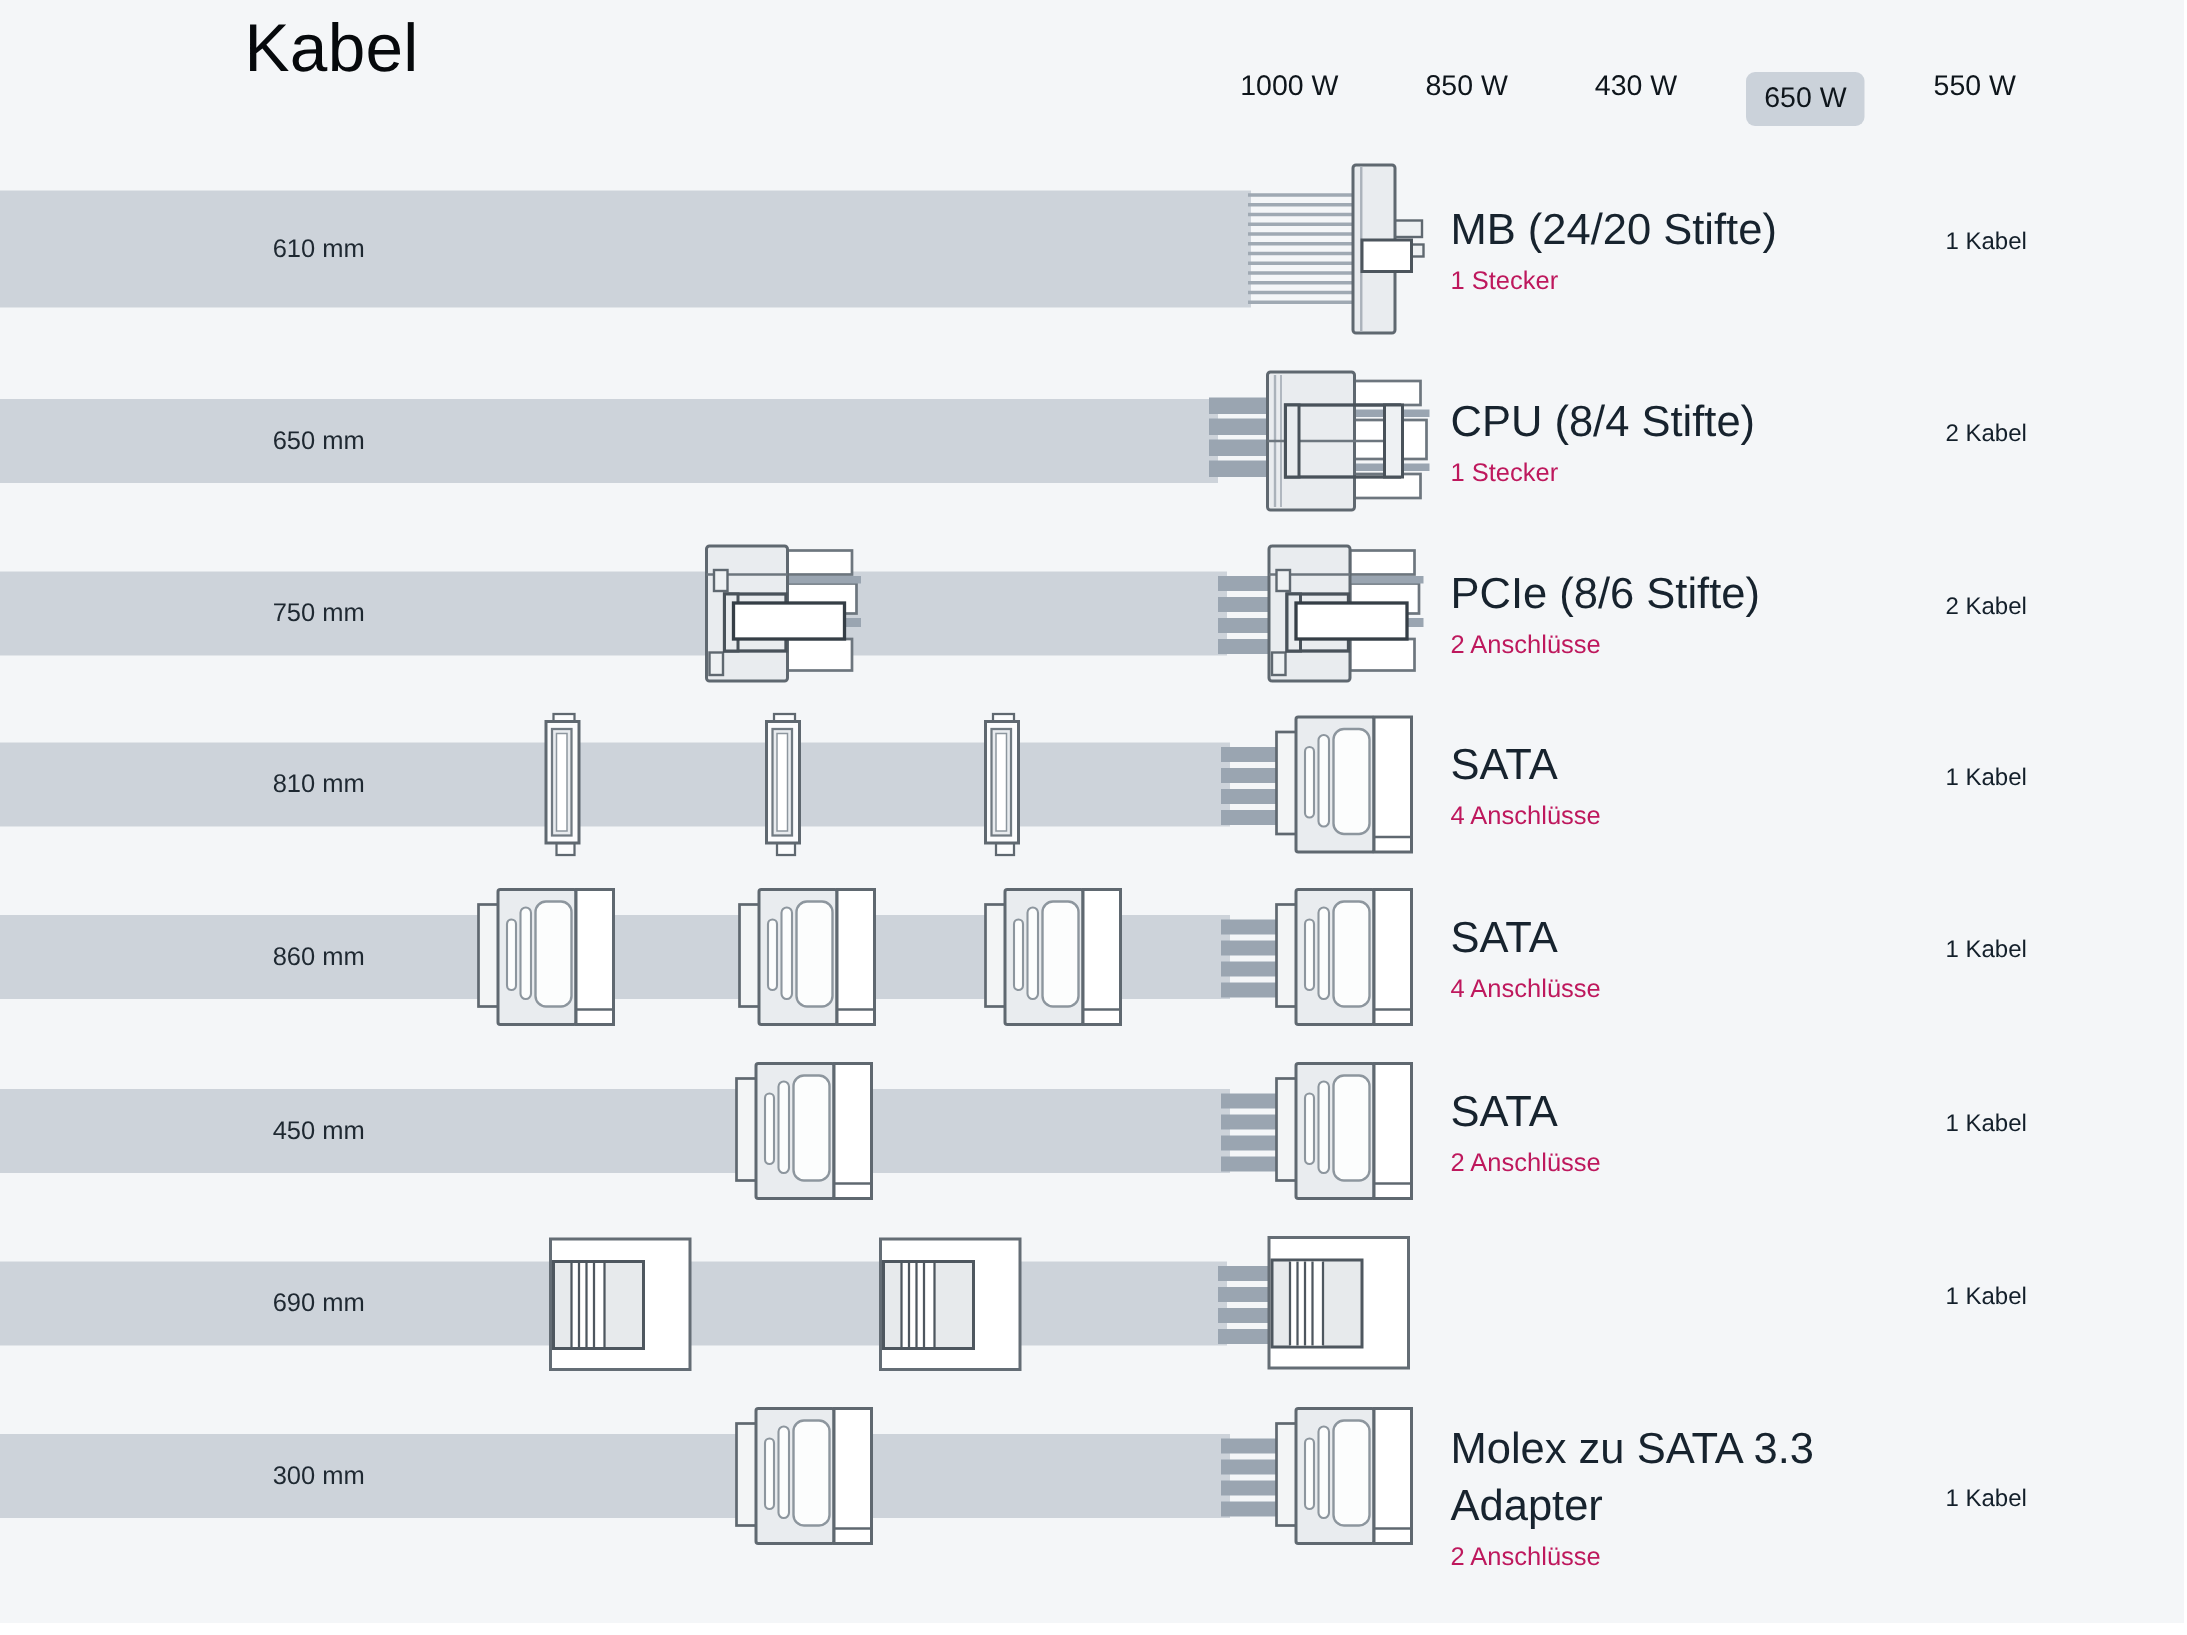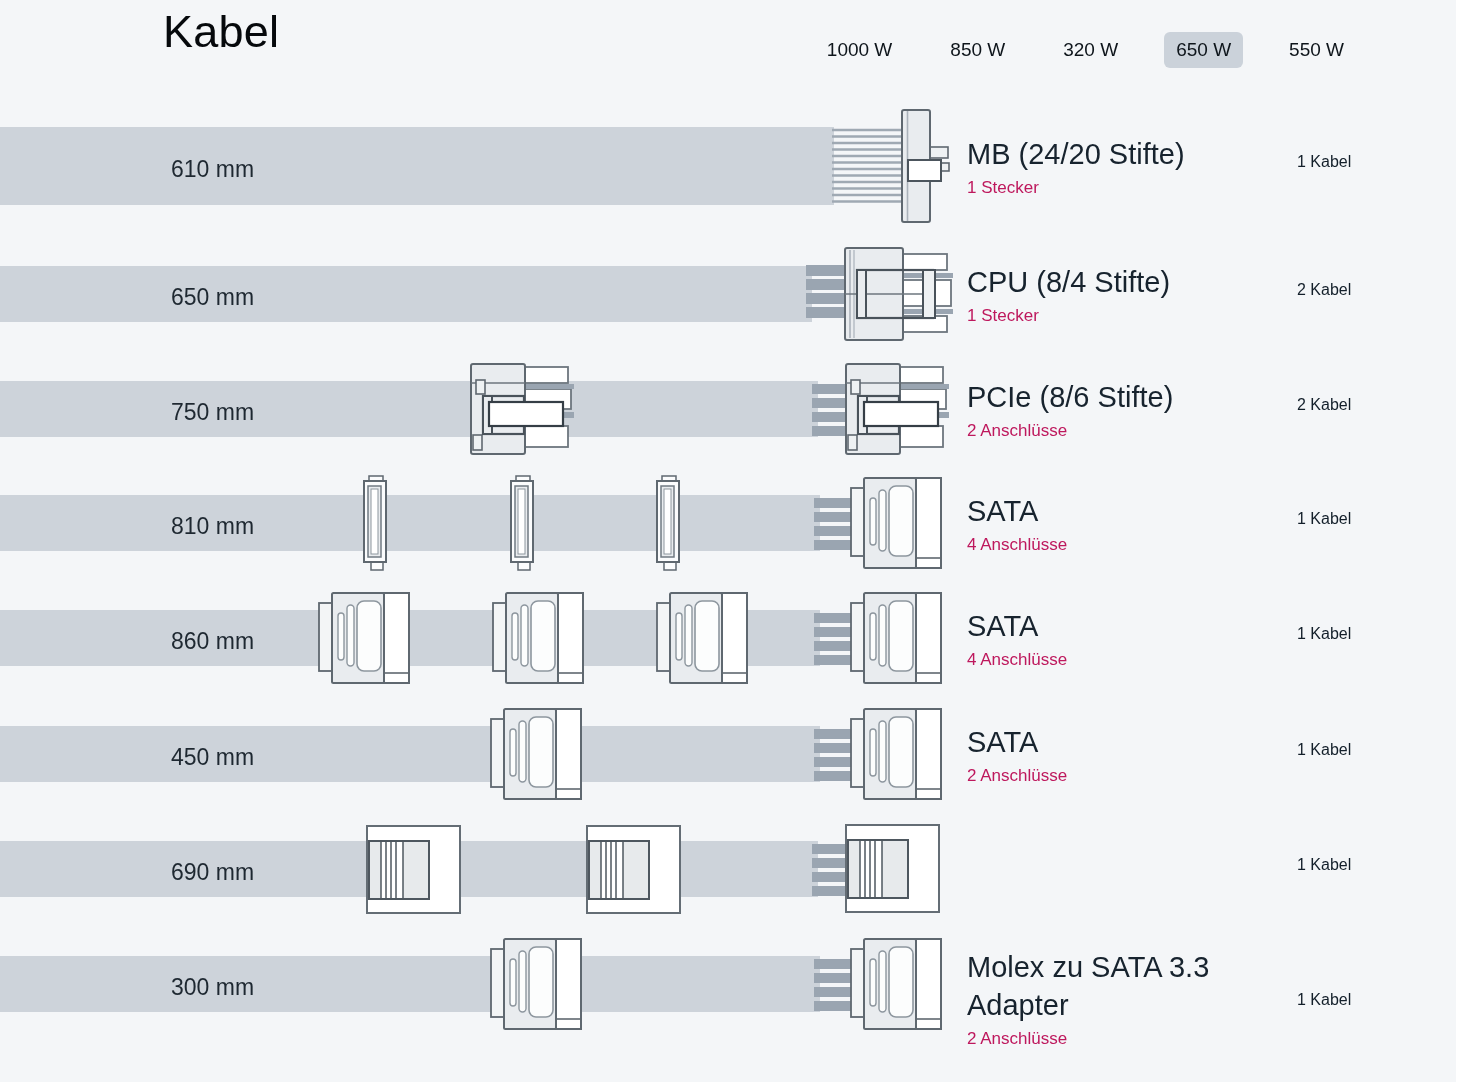--- a/index.html
+++ b/index.html
@@ -18,35 +18,35 @@
     position:absolute;left:163px;top:6px;
     font-size:45px;font-weight:500;color:#06090c;
     letter-spacing:.2px;
   }
   .tabs{
     position:absolute;top:32px;right:100px;
     display:flex;align-items:center;gap:34px;
     font-size:19px;color:#0e151b;
   }
   .tab{padding:7px 12px;border-radius:6px;cursor:pointer;white-space:nowrap;}
-  .tab.selected{background:#cbd2da;}
+  .tab.selected{background:#cbd2da;margin-top:16px;}
   
   .band{position:absolute;left:0;background:#cdd3da;}
   .b1{top:127px;height:78px;width:834px;}
   .b2{top:266px;height:56px;width:812px;}
   .b3{top:381px;height:56px;width:818px;}
   .b4{top:495px;height:56px;width:820px;}
   .b5{top:610px;height:56px;width:820px;}
   .b6{top:726px;height:56px;width:820px;}
   .b7{top:841px;height:56px;width:818px;}
   .b8{top:956px;height:56px;width:820px;}
   
   .len{
     position:absolute;left:120px;width:185px;text-align:center;
-    font-size:23px;color:#1e2831;
+    font-size:17px;color:#1e2831;
   }
   .name-block{
     position:absolute;left:967px;width:285px;
     transform:translateY(-50%);
   }
   .name{
     font-size:29px;line-height:38px;color:#17232e;font-weight:500;
   }
   .info{
     font-size:17px;color:#be185d;margin-top:5px;
@@ -61,21 +61,21 @@
 </head>
 <body>
 
 <div class="page">
 
   <div class="title">Kabel</div>
 
   <div class="tabs">
     <div class="tab">1000 W</div>
     <div class="tab">850 W</div>
-    <div class="tab">320 W</div>
+    <div class="tab">430 W</div>
     <div class="tab selected">650 W</div>
     <div class="tab">550 W</div>
   </div>
 
   <div class="band b1"></div>
   <div class="band b2"></div>
   <div class="band b3"></div>
   <div class="band b4"></div>
   <div class="band b5"></div>
   <div class="band b6"></div>

